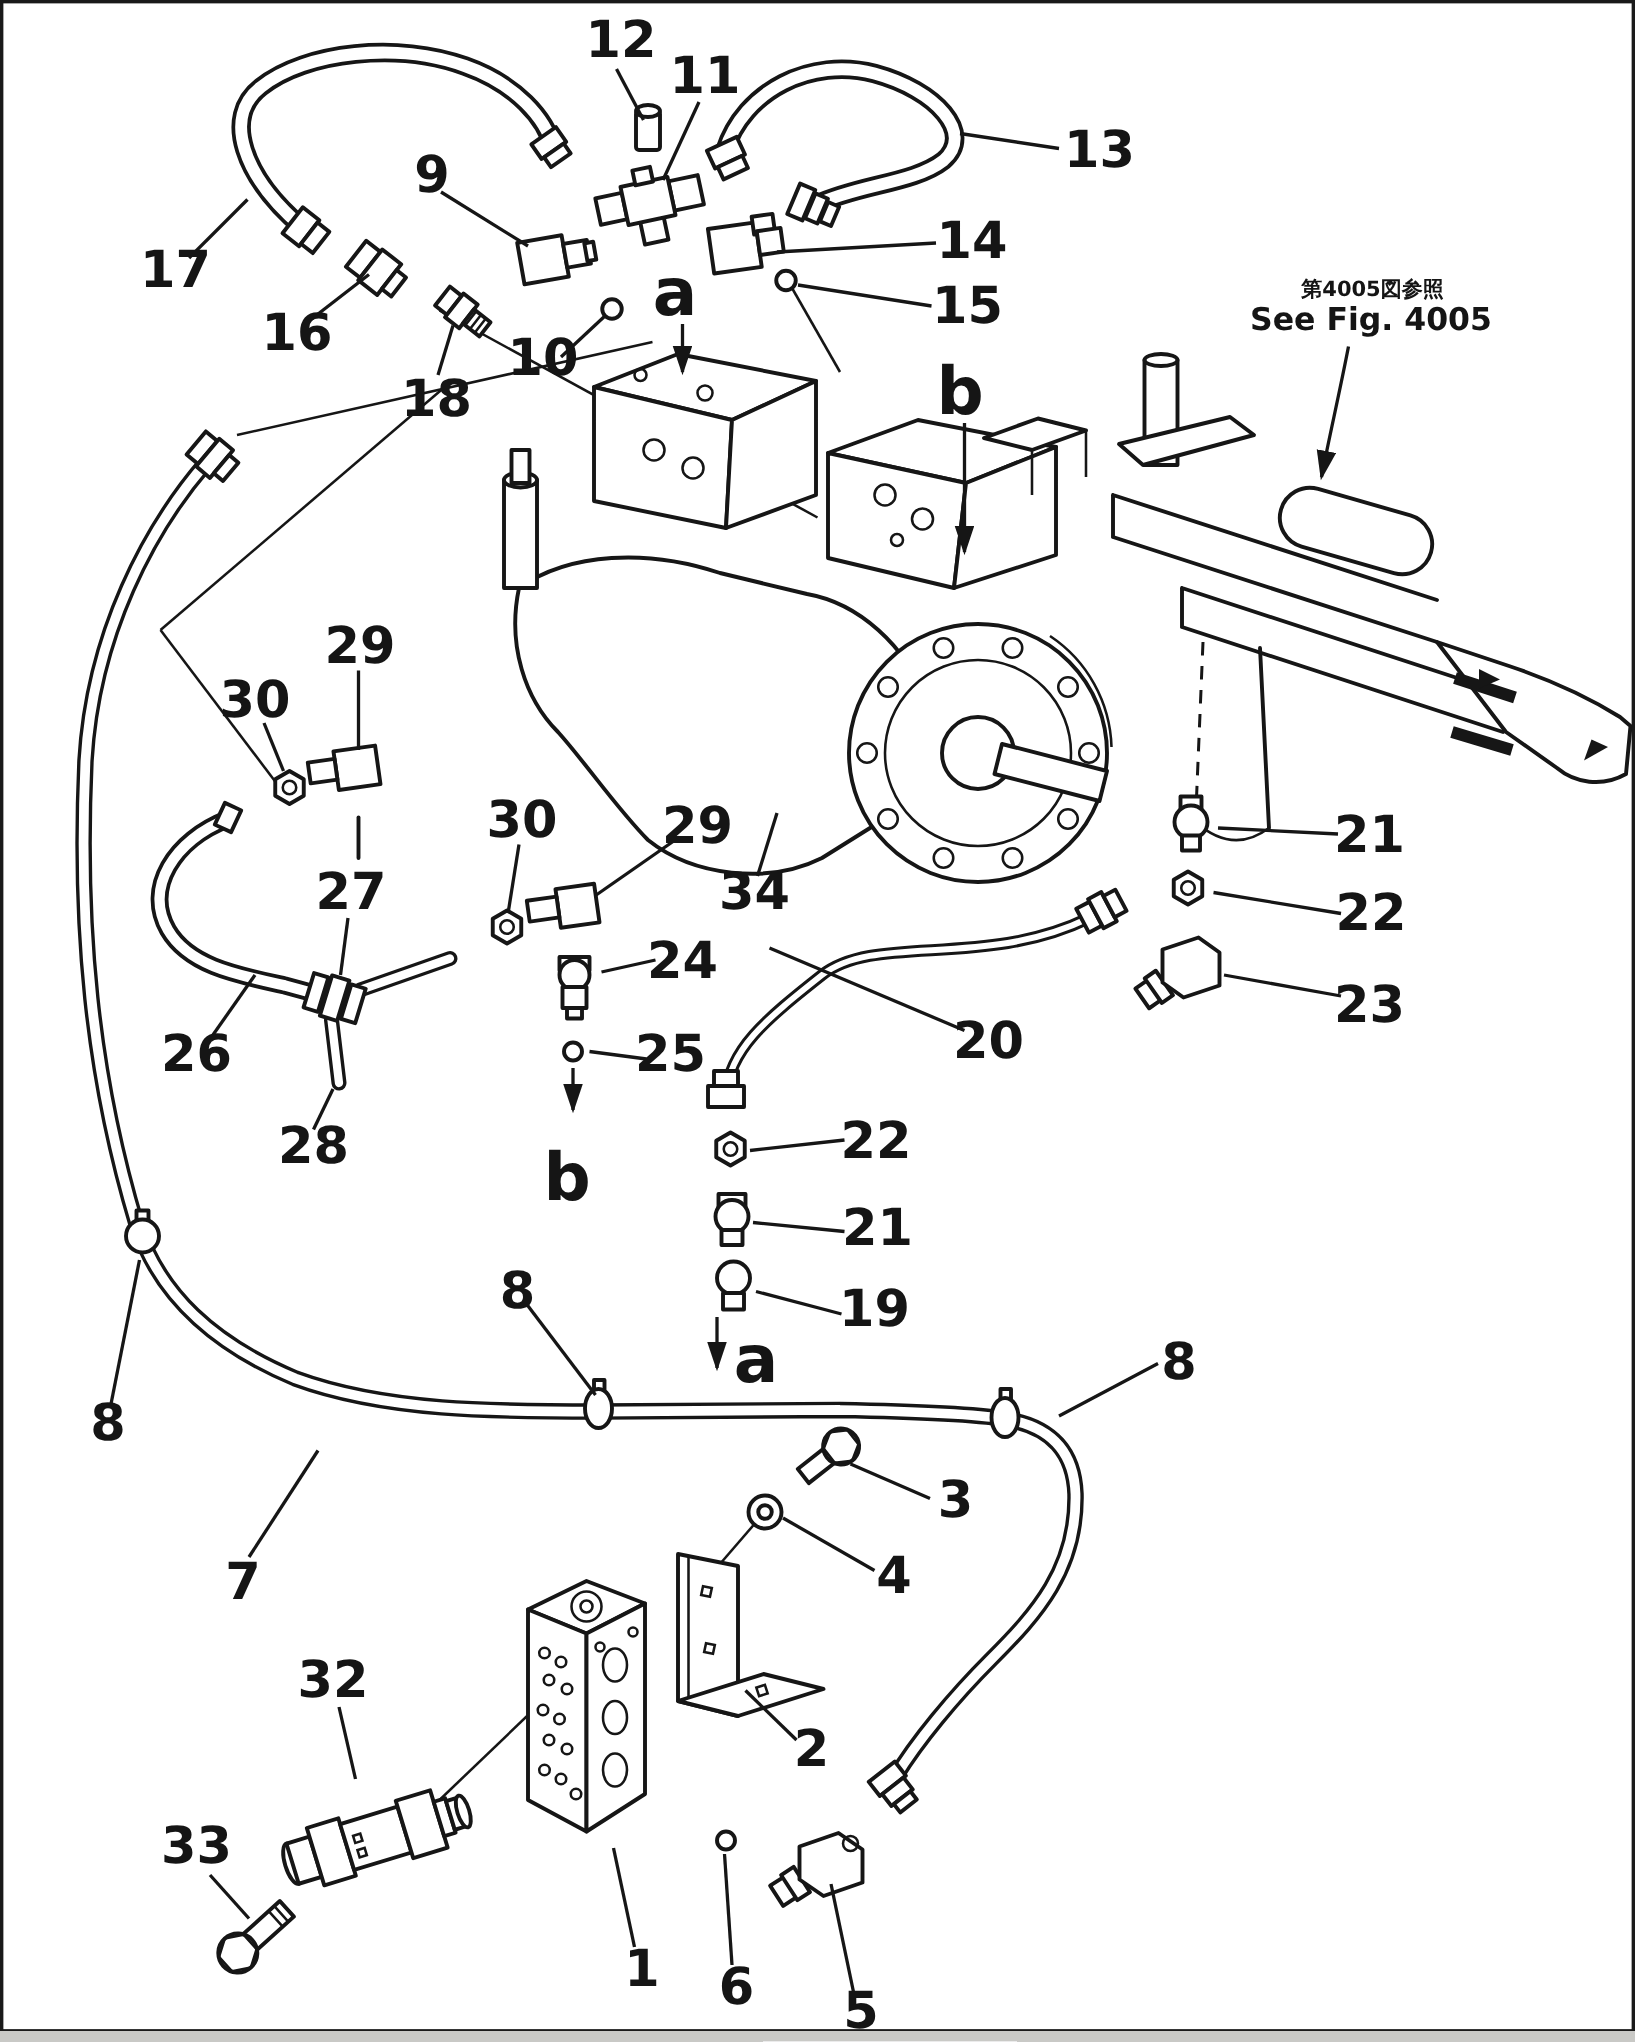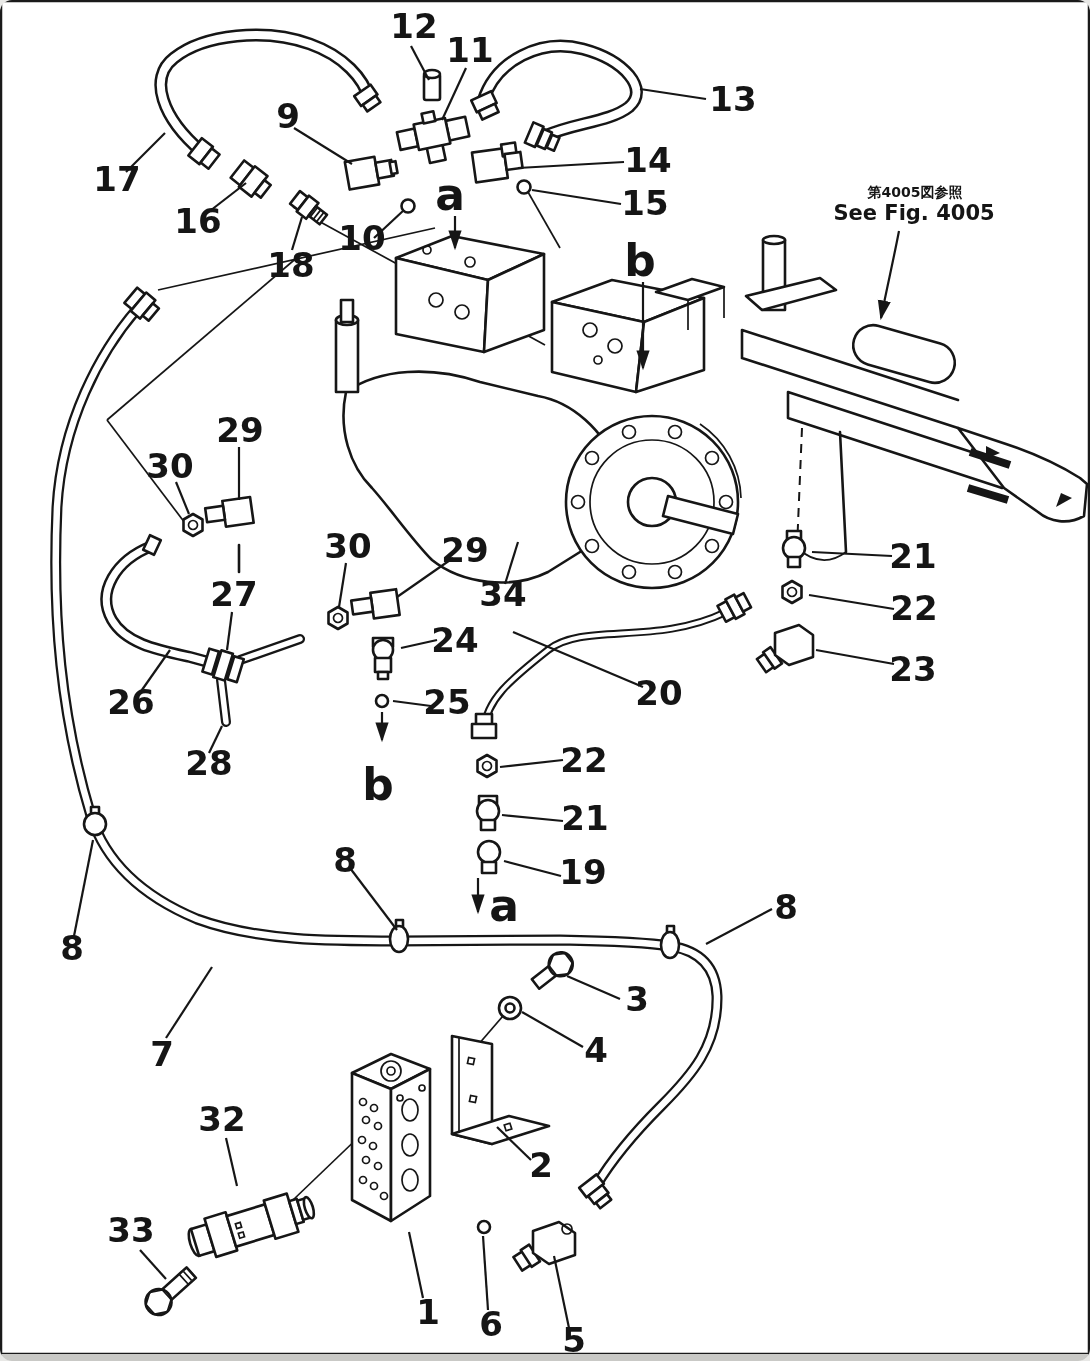--- a/index.html
+++ b/index.html
@@ -1,16 +1,16 @@
 <!DOCTYPE html>
 <html><head>
 <meta charset="utf-8">
 <style>
   html,body { margin:0; padding:0; background:#e8e8e6; }
-  .page { position:relative; width:1090px; height:1361px; background:#ffffff; overflow:hidden;border-radius:12px; }
+  .page { position:relative; width:1090px; height:1361px; background:#ffffff; overflow:hidden; }
   svg { display:block; }
   text { user-select:none; }
   .lbl { font:bold 34px "DejaVu Sans", sans-serif; fill:#151515; text-anchor:middle; }
   .lg  { font-size:44px; }
   .note-ja { font:bold 14px "DejaVu Sans", sans-serif; fill:#151515; text-anchor:middle; }
   .note-en { font:bold 21px "DejaVu Sans", sans-serif; fill:#151515; text-anchor:middle; }
   .ol   { fill:none; stroke:#161616; stroke-width:2.6; stroke-linejoin:round; stroke-linecap:round; }
   .fw   { fill:#ffffff; stroke:#161616; stroke-width:2.6; stroke-linejoin:round; }
   .thin { fill:none; stroke:#161616; stroke-width:1.7; }
   .lead { fill:none; stroke:#161616; stroke-width:2.2; }

